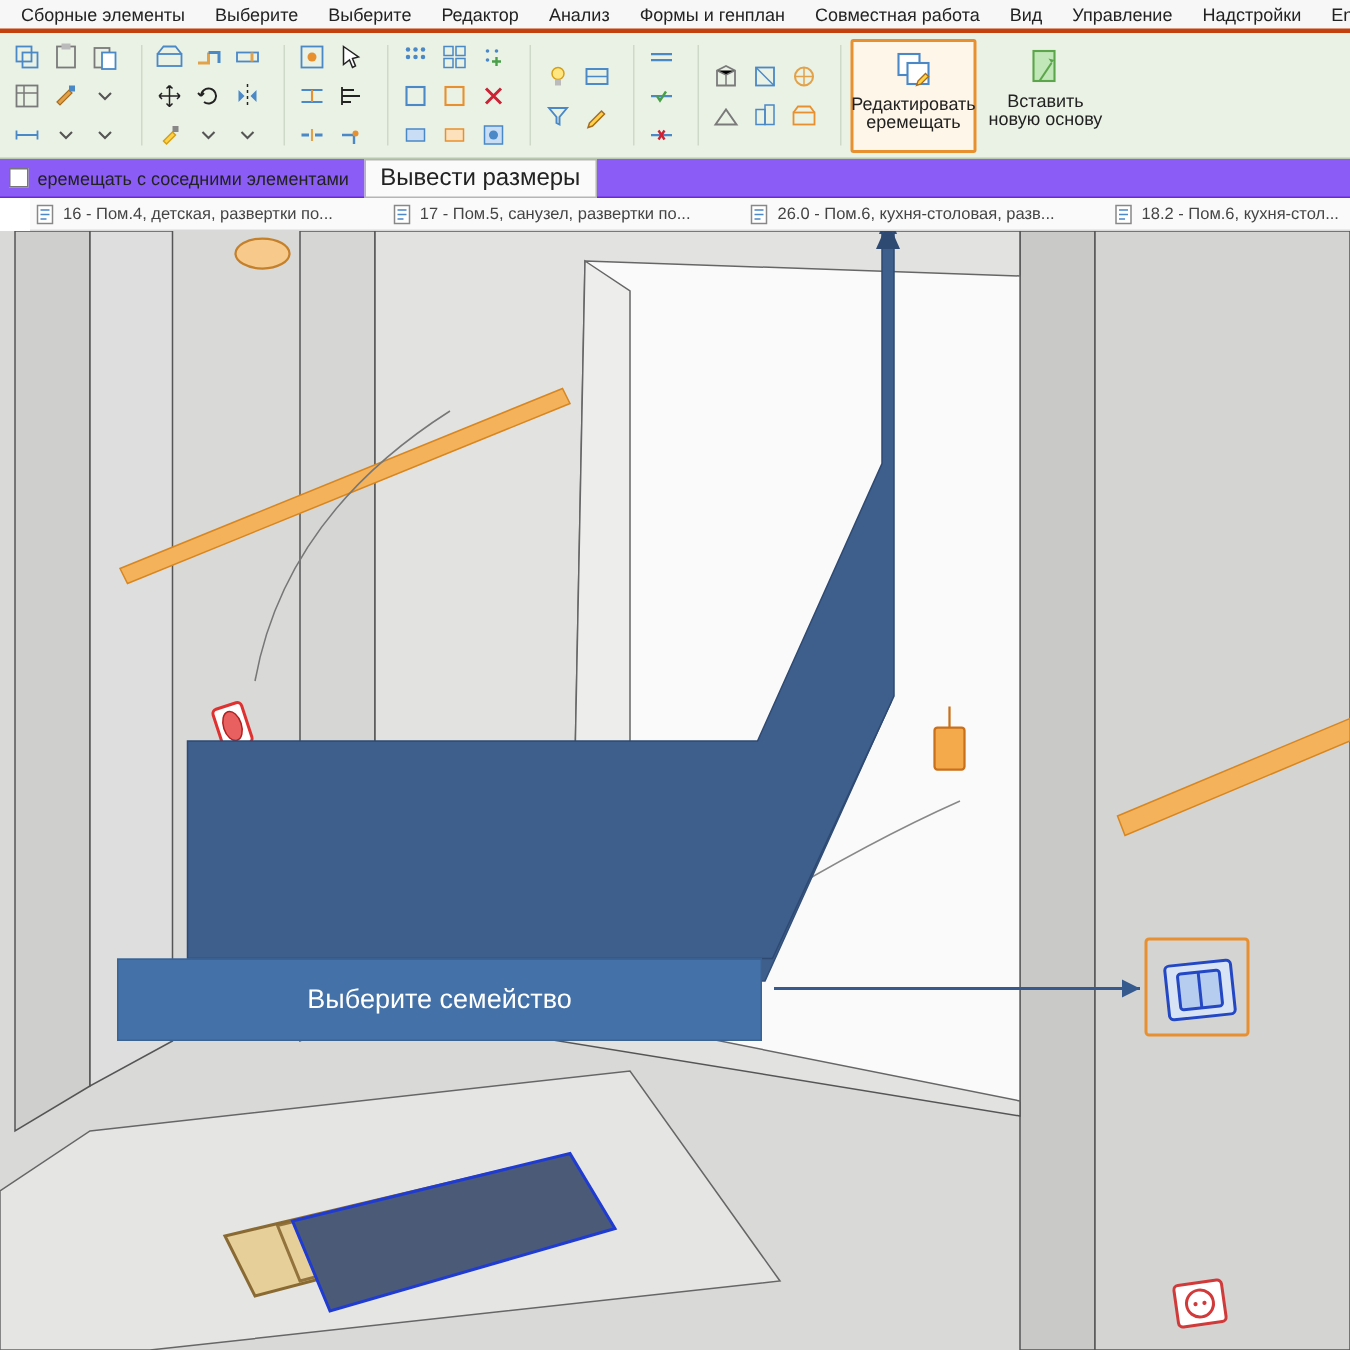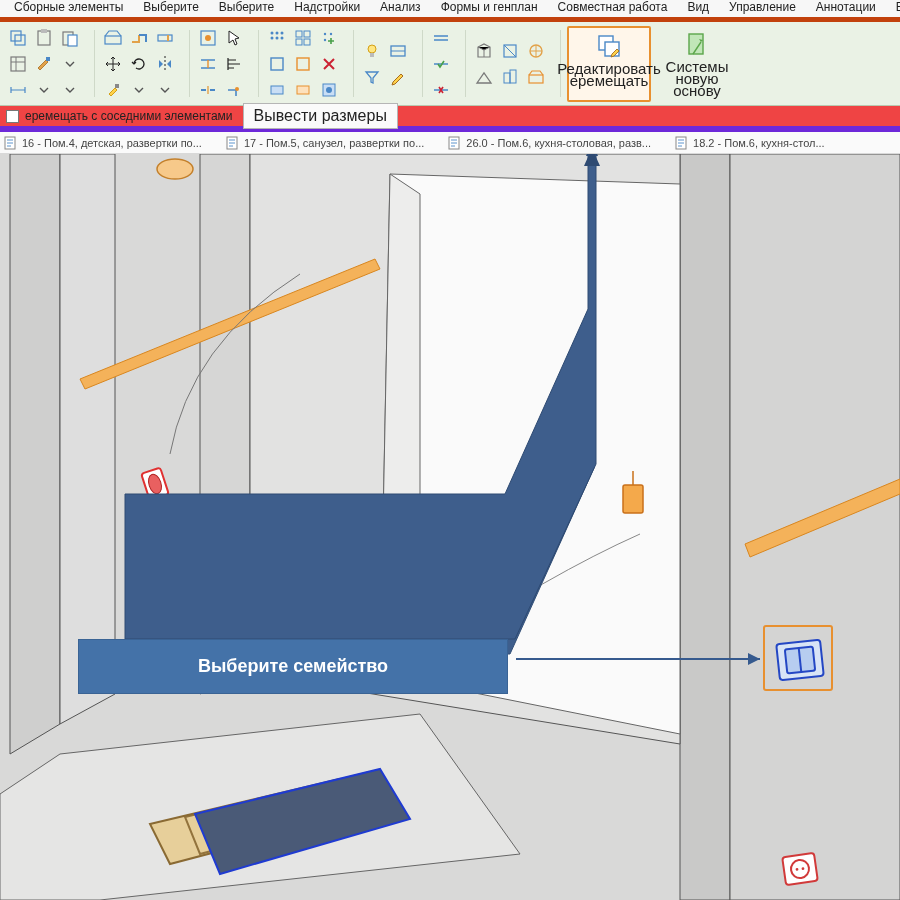--- a/index.html
+++ b/index.html
@@ -1,63 +1,63 @@
 <!DOCTYPE html>
 <html><head>
 <meta charset="utf-8">
 <style>
   * { box-sizing: border-box; margin: 0; padding: 0; }
   body { font-family: "Segoe UI", Tahoma, sans-serif; font-size: 12px; width: 900px; height: 900px; overflow: hidden; background: #fff; }
-  .menubar { display: flex; align-items: flex-end; height: 22px; background: #f7f7f7; border-bottom: 5px solid #c2410c; padding-left: 4px; gap: 0; }
+  .menubar { display: flex; align-items: flex-start; height: 22px; background: #f7f7f7; border-bottom: 3px solid #c2410c; padding-left: 4px; gap: 0; }
   .menubar .menu-item { padding: 3px 10px; color: #222; cursor: default; white-space: nowrap; }
 
   .ribbon { display: flex; align-items: stretch; height: 84px; background: #eaf2e5; border-bottom: 1px solid #b9c9b0; padding: 4px 6px; gap: 4px; }
   .ribbon-group { display: flex; align-items: center; gap: 4px; padding-right: 6px; }
   .ribbon-sep { width: 1px; background: #cfd9c8; margin: 4px 2px; }
   .ticon { width: 24px; height: 24px; display: flex; align-items: center; justify-content: center; border: 1px solid transparent; border-radius: 2px; }
   .ticon svg { width: 20px; height: 20px; }
   .col3 { display: grid; grid-template-columns: repeat(3, 24px); grid-auto-rows: 24px; gap: 2px; }
   .col2 { display: grid; grid-template-columns: repeat(2, 24px); grid-auto-rows: 24px; gap: 2px; }
   .col1 { display: grid; grid-template-columns: 24px; grid-auto-rows: 24px; gap: 2px; }
 
-  .big-button { display: flex; flex-direction: column; align-items: center; justify-content: flex-start; width: 84px; height: 76px; padding: 4px 2px 2px 2px; text-align: center; font-size: 15px; color: #222; line-height: 12px; gap: 3px; }
+  .big-button { display: flex; flex-direction: column; align-items: center; justify-content: flex-start; width: 84px; height: 76px; padding: 4px 2px 2px 2px; text-align: center; font-size: 12px; color: #222; line-height: 12px; gap: 3px; }
   .big-button.highlighted { border: 2px solid #e8902f; background: #fff6ea; border-radius: 2px; }
   .big-button .bb-icon { width: 28px; height: 28px; }
   .big-button .bb-label { white-space: pre-line; }
 
-  .optionsbar { display: flex; align-items: center; height: 26px; background: #ef4444; border-bottom: 6px solid #6d28d9; padding: 0 6px; gap: 10px; }
+  .optionsbar { display: flex; align-items: center; height: 26px; background: #8b5cf6; border-bottom: 1px solid #6d28d9; padding: 0 6px; gap: 10px; }
   .checkbox-row { display: flex; align-items: center; gap: 6px; font-size: 12px; color: #222; }
   .fake-check { width: 13px; height: 13px; border: 1px solid #777; background: #fff; display: flex; align-items: center; justify-content: center; font-size: 10px; color: #333; }
   .opt-button { padding: 3px 10px; border: 1px solid #b5b5b5; background: #fafafa; font-size: 16px; color: #222; }
 
-  .tabsbar { display: flex; align-items: center; height: 22px; background: #fafafa; border-bottom: 1px solid #d9d9d9; padding: 0 4px; gap: 24px; overflow: hidden; }
+  .tabsbar { display: flex; align-items: center; height: 22px; background: #fafafa; border-bottom: 1px solid #d9d9d9; padding: 0 4px; gap: 40px; overflow: hidden; margin-left: 20px; }
   .view-tab { display: flex; align-items: center; gap: 6px; font-size: 11px; color: #444; white-space: nowrap; }
   .view-tab .doc-icon { width: 12px; height: 14px; }
 
   .canvas-wrap { position: relative; width: 900px; height: 746px; background: #fff; overflow: hidden; }
   .canvas-wrap svg { position: absolute; left: 0; top: 0; }
 
-  .callout-box { position: absolute; left: 78px; top: 485px; width: 430px; padding: 14px 18px; background: #4472a8; border: 1px solid #3a6394; color: #fff; font-size: 18px; font-weight: 700; text-align: center; line-height: 25px; }
+  .callout-box { position: absolute; left: 78px; top: 485px; width: 430px; padding: 14px 18px; background: #4472a8; border: 1px solid #3a6394; color: #fff; font-size: 18px; font-weight: 400; text-align: center; line-height: 25px; }
 
   .highlight-square { position: absolute; border: 2px solid #e8902f; border-radius: 3px; }
 </style>
 </head>
 <body>
 
 <div class="menubar">
   <div class="menu-item">Сборные элементы</div>
   <div class="menu-item">Выберите</div>
   <div class="menu-item">Выберите</div>
-  <div class="menu-item">Надстройки</div>
+  <div class="menu-item">Редактор</div>
   <div class="menu-item">Анализ</div>
   <div class="menu-item">Формы и генплан</div>
   <div class="menu-item">Совместная работа</div>
   <div class="menu-item">Вид</div>
   <div class="menu-item">Управление</div>
-  <div class="menu-item">Аннотации</div>
+  <div class="menu-item">Надстройки</div>
   <div class="menu-item">Ensc</div>
 </div>
 
 <div class="ribbon">
   <div class="ribbon-group">
     <div class="col3">
       <div class="ticon">
           <svg viewBox="0 0 20 20">
             <rect x="3" y="3" width="10" height="10" fill="none" stroke="#4a88c7" stroke-width="1.2"></rect>
             <rect x="7" y="7" width="10" height="10" fill="none" stroke="#4a88c7" stroke-width="1.2"></rect>
@@ -365,21 +365,21 @@
       </svg>
     <div class="bb-label"><span>Редактировать</span><br><span>еремещать</span></div>
   </div>
 
   <div class="big-button">
     <svg class="bb-icon" viewBox="0 0 28 28">
         <rect x="6" y="4" width="14" height="20" fill="#c1e6b8" stroke="#5ba64a" stroke-width="1.4"></rect>
         <path d="M10 24l8-12" stroke="#5ba64a" stroke-width="1.4"></path>
         <path d="M18 12l-2-3 4 1z" fill="#5ba64a"></path>
       </svg>
-    <div class="bb-label"><span>Системы</span><br><span>новую основу</span></div>
+    <div class="bb-label"><span>Вставить</span><br><span>новую основу</span></div>
   </div>
 </div>
 
 <div class="optionsbar">
   <label class="checkbox-row">
     <span class="fake-check"></span>
     <span>еремещать с соседними элементами</span>
   </label>
   <button class="opt-button">Вывести размеры</button>
 </div>

